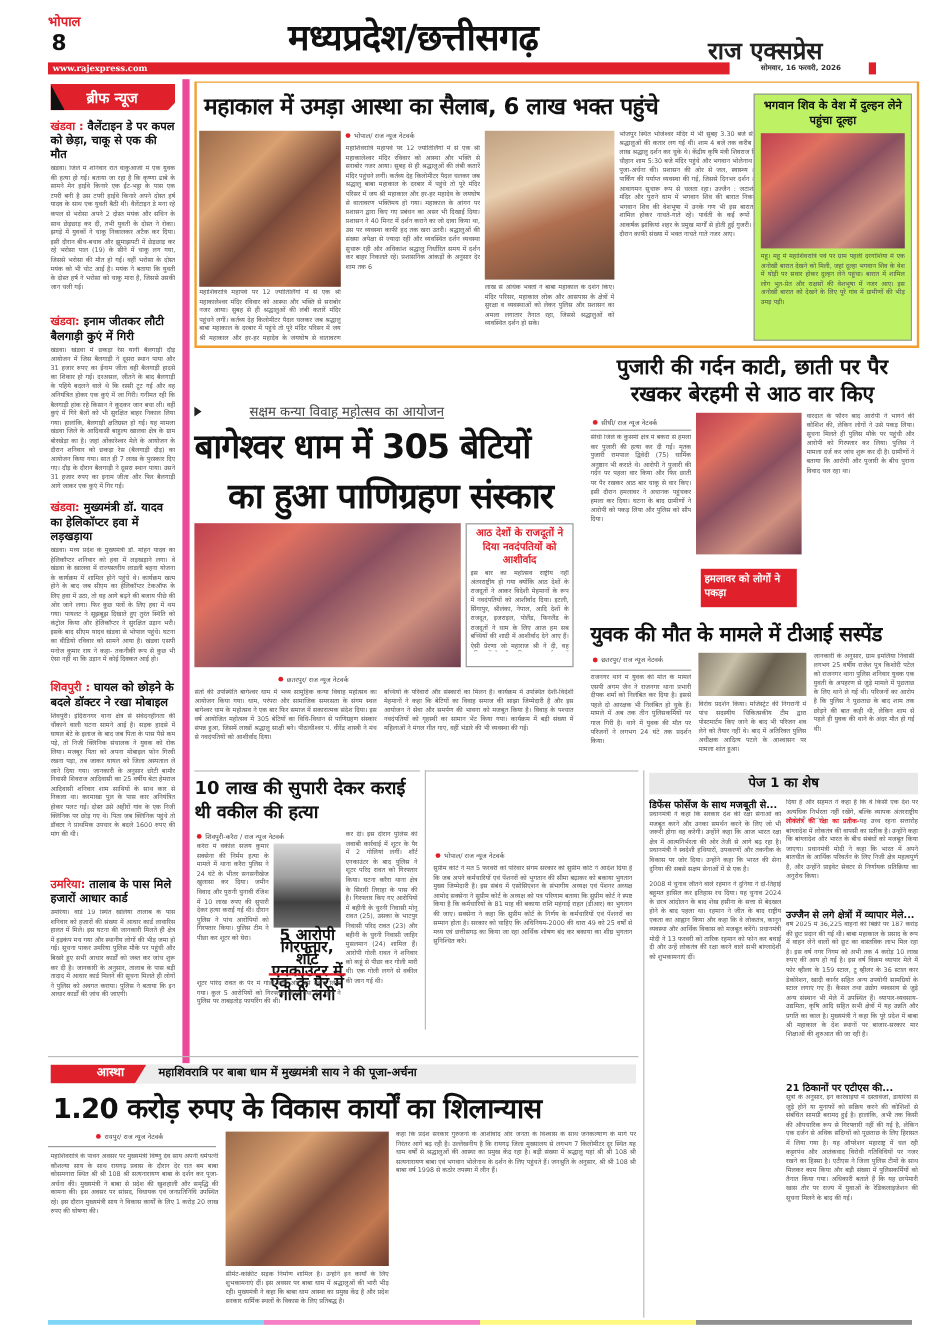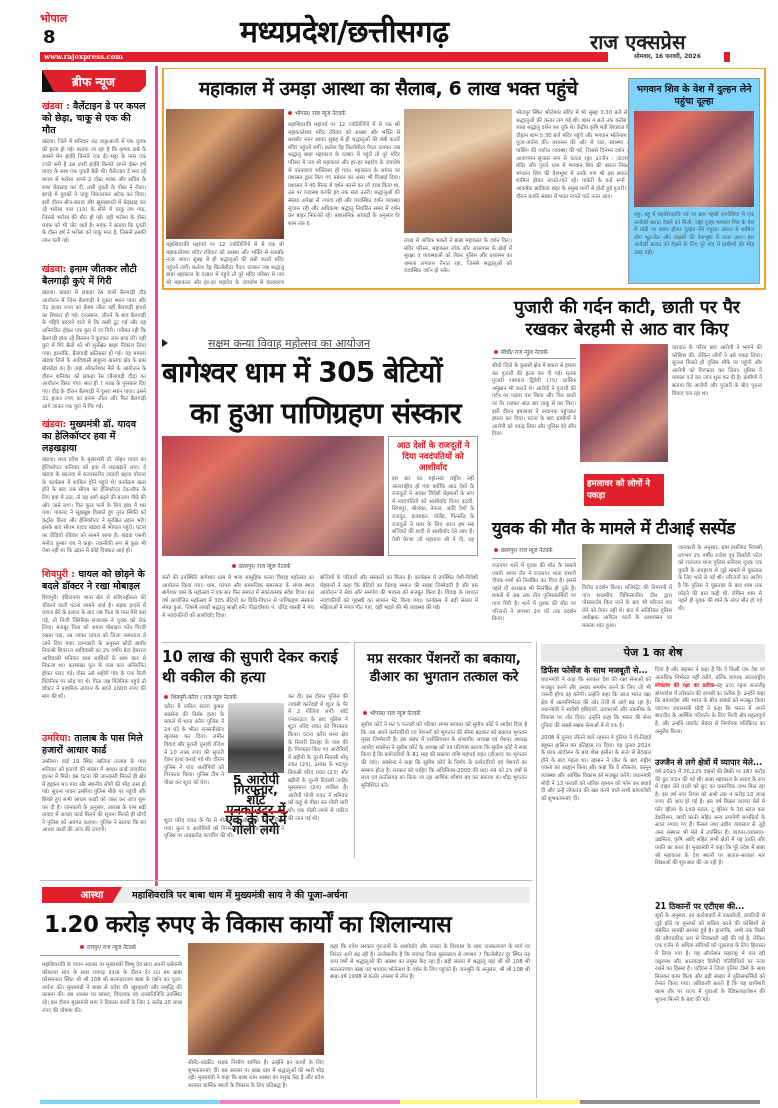--- a/index.html
+++ b/index.html
@@ -23,21 +23,21 @@
   <div class="abs red" style="left:40px;top:10px;font-size:11px;font-weight:bold;">भोपाल</div>
   <div class="abs" style="left:43px;top:26px;font-size:18px;font-weight:bold;color:#111;">8</div>
   <div class="abs hd" style="left:240px;top:10px;font-size:30px;letter-spacing:-0.5px;">मध्यप्रदेश/छत्तीसगढ़</div>
   <div class="abs hd" style="left:590px;top:28px;font-size:20px;color:#222;">राज एक्सप्रेस</div>
   <div class="abs rule" style="left:40px;top:52px;width:568px;height:10px;"></div>
   <div class="abs" style="left:44px;top:52px;font-size:7px;color:#fff;font-weight:bold;line-height:10px;font-family:'DejaVu Serif',serif;">www.rajexpress.com</div>
   <div class="abs" style="left:634px;top:52px;font-size:6px;color:#333;font-weight:bold;">सोमवार, 16 फरवरी, 2026</div>
   <div class="abs rule" style="left:724px;top:52px;width:6px;height:10px;"></div>
 </div>
 
-<div class="abs" style="left:40px;top:66px;width:118px;height:820px;border-right:3px solid #ec4899;">
+<div class="abs" style="left:40px;top:66px;width:118px;height:820px;border-right:6px solid #ec4899;">
   <div class="abs" style="left:2px;top:4px;width:104px;height:22px;background:#e0202a;clip-path:polygon(0 0,100% 0,100% 70%,94% 100%,0 100%);">
     <div class="abs" style="left:0;top:0;width:12px;height:22px;background:#111;clip-path:polygon(0 0,100% 100%,0 100%);"></div>
     <div class="abs hd" style="left:30px;top:3px;color:#fff;font-size:12px;">ब्रीफ न्यूज</div>
   </div>
 
   <div class="abs" style="left:2px;top:34px;width:104px;">
     <div class="hd" style="font-size:9.5px;line-height:12px;"><span class="red">खंडवा :</span> <span>वैलेंटाइन डे पर कपल को छेड़ा, चाकू से एक की मौत</span></div>
     <div class="txt" style="margin-top:2px;height:116px;overflow:hidden;">खंडवा। जिले में शनिवार रात वाकुआजी में एक युवक की हत्या हो गई। बताया जा रहा है कि कृष्णा ढाबे के सामने मेन हाईवे किनारे एक ईंट-भट्ठा के पास एक टपरी बनी है उस टपरी हाईवे किनारे अपने दोस्त हर्ष यादव के साथ एक युवती बैठी थी। वैलेंटाइन डे मना रहे कपल से भरोसा अपने 2 दोस्त मयंक और सचिन के साथ छेड़छाड़ कर दी, तभी युवती के दोस्त ने रोका। झगड़े में युवकों ने चाकू निकालकर अटैक कर दिया। इसी दौरान बीच-बचाव और झूमाझपटी में छेड़छाड़ कर रहे भरोसा पाल (19) के सीने में चाकू लग गया, जिससे भरोसा की मौत हो गई। वहीं भरोसा के दोस्त मयंक को भी चोट आई है। मयंक ने बताया कि युवती के दोस्त हर्ष ने भरोसा को चाकू मारा है, जिससे उसकी जान चली गई।</div>
   </div>
 
@@ -56,32 +56,32 @@
     <div class="txt" style="margin-top:2px;height:122px;overflow:hidden;">शिवपुरी। इंदिरानगर थाना क्षेत्र से संवेदनहीनता की चौंकाने वाली घटना सामने आई है। सड़क हादसे में घायल बेटे के इलाज के बाद जब पिता के पास पैसे कम पड़े, तो निजी क्लिनिक संचालक ने युवक को रोक लिया। मजबूर पिता को अपना मोबाइल फोन गिरवी रखना पड़ा, तब जाकर घायल को जिला अस्पताल ले जाने दिया गया। जानकारी के अनुसार छोटी बामौर निवासी शिवराज आदिवासी का 25 वर्षीय बेटा हेमराज आदिवासी शनिवार शाम साथियों के साथ कार से निकला था। करमाखा पुल के पास कार अनियंत्रित होकर पलट गई। दोस्त उसे अहीरों गांव के एक निजी क्लिनिक पर छोड़ गए थे। पिता जब क्लिनिक पहुंचे तो डॉक्टर ने प्राथमिक उपचार के बदले 1600 रुपए की मांग की थी।</div>
   </div>
 
   <div class="abs" style="left:2px;top:666px;width:104px;">
     <div class="hd" style="font-size:9.5px;line-height:12px;"><span class="red">उमरिया:</span> <span>तालाब के पास मिले हजारों आधार कार्ड</span></div>
     <div class="txt" style="margin-top:2px;height:120px;overflow:hidden;">उमरिया। वार्ड 19 स्थित खलिया तालाब के पास शनिवार को हजारों की संख्या में आधार कार्ड लावारिस हालत में मिले। इस घटना की जानकारी मिलते ही क्षेत्र में हड़कंप मच गया और स्थानीय लोगों की भीड़ जमा हो गई। सूचना पाकर उमरिया पुलिस मौके पर पहुंची और बिखरे हुए सभी आधार कार्डों को जब्त कर जांच शुरू कर दी है। जानकारी के अनुसार, तालाब के पास बड़ी तादाद में आधार कार्ड मिलने की सूचना मिलते ही लोगों ने पुलिस को अवगत कराया। पुलिस ने बताया कि इन आधार कार्डों की जांच की जाएगी।</div>
   </div>
 </div>
 
 <div class="abs" style="left:162px;top:68px;width:604px;height:222px;border:2px solid #f0a030;border-top:1px solid #f0a030;">
-  <div class="abs hd" style="left:6px;top:6px;font-size:19px;letter-spacing:-0.4px;margin-left:29px;">महाकाल में उमड़ा आस्था का सैलाब, 6 लाख भक्त पहुंचे</div>
+  <div class="abs hd" style="left:6px;top:6px;font-size:19px;letter-spacing:-0.4px;">महाकाल में उमड़ा आस्था का सैलाब, 6 लाख भक्त पहुंचे</div>
   <div class="abs photo" style="left:2px;top:40px;width:118px;height:130px;"></div>
   <div class="abs byline" style="left:124px;top:40px;"><span class="dot"></span><span>भोपाल/ राज न्यूज नेटवर्क</span></div>
   <div class="abs txt" style="left:2px;top:172px;width:118px;height:44px;overflow:hidden;">महाशिवरात्रि महापर्व पर 12 ज्योतिर्लिंगों में से एक श्री महाकालेश्वर मंदिर रविवार को आस्था और भक्ति से सराबोर नजर आया। सुबह से ही श्रद्धालुओं की लंबी कतारें मंदिर पहुंचने लगीं। कर्तव्य देह किलोमीटर पैदल चलकर जब श्रद्धालु बाबा महाकाल के दरबार में पहुंचे तो पूरे मंदिर परिसर में जय श्री महाकाल और हर-हर महादेव के जयघोष से वातावरण भक्तिमय हो गया। महाकाल के आंगन पर प्रशासन द्वारा किए गए प्रबंधन का असर भी दिखाई दिया। प्रशासन ने 40 मिनट में दर्शन कराने का जो दावा किया था, उस पर व्यवस्था काफी हद तक खरा उतरी। श्रद्धालुओं की संख्या अपेक्षा से ज्यादा रही और व्यवस्थित दर्शन व्यवस्था सुचारू रही और अधिकांश श्रद्धालु निर्धारित समय में दर्शन कर बाहर निकलते रहे। प्रशासनिक आंकड़ों के अनुसार देर शाम तक 6</div>
   <div class="abs txt" style="left:124px;top:52px;width:112px;height:162px;overflow:hidden;">महाशिवरात्रि महापर्व पर 12 ज्योतिर्लिंगों में से एक श्री महाकालेश्वर मंदिर रविवार को आस्था और भक्ति से सराबोर नजर आया। सुबह से ही श्रद्धालुओं की लंबी कतारें मंदिर पहुंचने लगीं। कर्तव्य देह किलोमीटर पैदल चलकर जब श्रद्धालु बाबा महाकाल के दरबार में पहुंचे तो पूरे मंदिर परिसर में जय श्री महाकाल और हर-हर महादेव के जयघोष से वातावरण भक्तिमय हो गया। महाकाल के आंगन पर प्रशासन द्वारा किए गए प्रबंधन का असर भी दिखाई दिया। प्रशासन ने 40 मिनट में दर्शन कराने का जो दावा किया था, उस पर व्यवस्था काफी हद तक खरा उतरी। श्रद्धालुओं की संख्या अपेक्षा से ज्यादा रही और व्यवस्थित दर्शन व्यवस्था सुचारू रही और अधिकांश श्रद्धालु निर्धारित समय में दर्शन कर बाहर निकलते रहे। प्रशासनिक आंकड़ों के अनुसार देर शाम तक 6</div>
   <div class="abs photo2" style="left:240px;top:40px;width:108px;height:124px;"></div>
   <div class="abs txt" style="left:240px;top:168px;width:108px;height:46px;overflow:hidden;">लाख से अधिक भक्तों ने बाबा महाकाल के दर्शन किए। मंदिर परिसर, महाकाल लोक और आसपास के क्षेत्रों में सुरक्षा व व्यवस्थाओं को लेकर पुलिस और प्रशासन का अमला लगातार तैनात रहा, जिससे श्रद्धालुओं को व्यवस्थित दर्शन हो सके।</div>
   <div class="abs txt" style="left:352px;top:40px;width:118px;height:176px;overflow:hidden;">भोजपुर स्थित भोजेश्वर मंदिर में भी सुबह 3.30 बजे से ही श्रद्धालुओं की कतार लग गई थी। शाम 4 बजे तक करीब डेढ़ लाख श्रद्धालु दर्शन कर चुके थे। केंद्रीय कृषि मंत्री शिवराज सिंह चौहान शाम 5:30 बजे मंदिर पहुंचे और भगवान भोलेनाथ की पूजा-अर्चना की। प्रशासन की ओर से जल, स्वास्थ्य और पार्किंग की पर्याप्त व्यवस्था की गई, जिससे दिनभर दर्शन और आवागमन सुचारू रूप से चलता रहा। उज्जैन : जटाशंकर मंदिर और पुराने धाम में भगवान शिव की बारात निकली। भगवान शिव की वेशभूषा में उनके गण भी इस बारात में शामिल होकर नाचते-गाते रहे। पार्वती के कई रूपों की आकर्षक झांकियां शहर के प्रमुख मार्गों से होती हुई गुजरी। इस दौरान काफी संख्या में भक्त नाचते गाते नजर आए।</div>
   <div class="abs txt" style="left:474px;top:40px;width:120px;height:176px;overflow:hidden;">मंदसौर: भगवान श्री पशुपतिनाथ मंदिर में 11 लाख रुद्राक्ष के मोती से निर्मित कृत्रिम शिवलिंग पर दर्शनार्थियों की कतार असंख्य रही। पशुपतिनाथ लोक में दिनभर भक्तों का मेला लगा रहा। छतरपुर: श्री जटाशंकर धाम में श्रद्धालुओं के दर्शन लाभ हेतु प्रत्यक्ष दर्शन की व्यवस्था की गई थी। मंदिर परिसर में भक्तों के लिए कतारबद्ध दर्शन तथा पेयजल की व्यवस्था की गई थी। दर्शन के लिए लाइन में लगे प्रशांत यादव भी पहुंचे थे। भक्तों का कहना है कि अभिषेक के बाद वे दर्शन के लिए लाइन में लगे हैं।</div>
 </div>
 
-<div class="abs" style="left:628px;top:78px;width:132px;height:206px;border:1px solid #999;background:#7dd3fc;">
+<div class="abs" style="left:628px;top:78px;width:132px;height:206px;border:1px solid #999;background:#bef264;">
   <div class="hd" style="font-size:9.5px;line-height:12px;text-align:center;padding:4px 4px 0;">भगवान शिव के वेश में दुल्हन लेने पहुंचा दूल्हा</div>
   <div class="photo4" style="margin:4px 5px;height:96px;"></div>
   <div class="txt" style="padding:0 5px;height:62px;overflow:hidden;">महू। महू में महाशिवरात्रि पर्व पर ग्राम पहली दरगोशिया में एक अनोखी बारात देखने को मिली, जहां दूल्हा भगवान शिव के वेश में घोड़ी पर सवार होकर दुल्हन लेने पहुंचा। बारात में शामिल लोग भूत-प्रेत और राक्षसों की वेशभूषा में नजर आए। इस अनोखी बारात को देखने के लिए पूरे गांव में ग्रामीणों की भीड़ उमड़ पड़ी।</div>
 </div>
 
 <div class="abs" style="left:162px;top:294px;width:316px;height:340px;margin-top:40px;">
   <div class="abs" style="left:0;top:5px;width:0;height:0;border-left:6px solid #222;border-top:4px solid transparent;border-bottom:4px solid transparent;"></div>
   <div class="abs" style="left:46px;top:1px;font-size:11px;color:#444;text-decoration:underline;">सक्षम कन्या विवाह महोत्सव का आयोजन</div>
   <div class="abs hd" style="left:0;top:18px;font-size:28px;letter-spacing:-0.8px;white-space:nowrap;">बागेश्वर धाम में 305 बेटियों</div>
   <div class="abs hd" style="left:28px;top:58px;font-size:29px;letter-spacing:-0.8px;white-space:nowrap;">का हुआ पाणिग्रहण संस्कार</div>
@@ -122,21 +122,20 @@
   <div class="abs byline" style="left:2px;top:50px;"><span class="dot"></span><span>शिवपुरी-करैरा / राज न्यूज नेटवर्क</span></div>
   <div class="abs txt" style="left:2px;top:60px;width:60px;height:96px;overflow:hidden;">करैरा में वकील संजय कुमार सक्सेना की निर्मम हत्या के मामले में थाना करैरा पुलिस ने 24 घंटे के भीतर सनसनीखेज खुलासा कर दिया। जमीन विवाद और पुरानी चुनावी रंजिश में 10 लाख रुपए की सुपारी देकर हत्या कराई गई थी। दौरान पुलिस ने पांच आरोपियों को गिरफ्तार किया। पुलिस टीम ने पीछा कर शूटर को घेरा।</div>
   <div class="abs photo3" style="left:66px;top:60px;width:56px;height:70px;background:linear-gradient(180deg,#d8d8d8,#a0a0a0 40%,#404040 70%,#707070);"></div>
   <div class="abs txt" style="left:126px;top:50px;width:60px;height:162px;overflow:hidden;">कर दी। इस दौरान पुलिस की जवाबी कार्रवाई में शूटर के पैर में 2 गोलियां लगीं। शॉर्ट एनकाउंटर के बाद पुलिस ने शूटर परिद रावत को गिरफ्तार किया। घटना करैरा थाना क्षेत्र के सिरारी तिराहा के पास की है। गिरफ्तार किए गए आरोपियों में बहीनी के चुरनी निवासी मोनू रावत (25), उसका के भाटपुर निवासी परिद रावत (23) और बहीनी के चुरनी निवासी जाहिर मुसलमान (24) शामिल हैं। आरोपी गोली रावत ने शनिवार को कहूं से पीछा कर गोली मारी थी। एक गोली लगने से वकील की जान गई थी।</div>
   <div class="abs hd" style="left:62px;top:132px;width:64px;font-size:13px;line-height:10px;text-align:center;">5 आरोपी गिरफ्तार, शॉर्ट एनकाउंटर में एक के पैर में गोली लगी</div>
   <div class="abs rule" style="left:62px;top:168px;width:64px;height:2px;"></div>
   <div class="abs txt" style="left:2px;top:174px;width:120px;height:38px;overflow:hidden;">शूटर परिद रावत के पैर में गोली लगी और उसे दबोच लिया गया। कुल 5 आरोपियों को गिरफ्तार किया गया है। शूटर ने पुलिस पर ताबड़तोड़ फायरिंग की थी।</div>
 </div>
 
 <div class="abs" style="left:354px;top:642px;width:178px;height:216px;border-left:1px solid #bbb;border-top:1px solid #bbb;">
-  <div class="abs hd" style="left:4px;top:6px;width:170px;font-size:13.5px;line-height:18px;text-align:center;">मप्र सरकार पेंशनरों का बकाया, डीआर का भुगतान तत्काल करे</div>
   <div class="abs byline" style="left:8px;top:66px;"><span class="dot"></span><span>भोपाल/ राज न्यूज नेटवर्क</span></div>
   <div class="abs txt" style="left:6px;top:78px;width:166px;height:134px;overflow:hidden;">सुप्रीम कोर्ट ने मत 5 फरवरी को परिवार संगम सरकार को सुप्रीम कोर्ट ने आदेश दिया है कि जब अपने कर्मचारियों एवं पेंशनरों को भुगतान की सीमा बढ़ाकर को बकाया भुगतान मुख्य जिम्मेदारी है। इस संबंध में एसोसिएशन के संभागीय अध्यक्ष एवं पेंशनर अध्यक्ष आमोद सक्सेना ने सुप्रीम कोर्ट के अध्यक्ष को पत्र परिणाम बताया कि सुप्रीम कोर्ट ने स्पष्ट किया है कि कर्मचारियों के 81 माह की बकाया राशि महंगाई राहत (डीआर) का भुगतान की जाए। सक्सेना ने कहा कि सुप्रीम कोर्ट के निर्णय के कर्मचारियों एवं पेंशनरों का सम्मान होता है। सरकार को चाहिए कि अधिनियम-2000 की धारा 49 को 25 वर्षों से मध्य एवं छत्तीसगढ़ का किया जा रहा आर्थिक शोषण बंद कर बकाया का शीघ्र भुगतान सुनिश्चित करे।</div>
 </div>
 
 <div class="abs" style="left:536px;top:642px;width:232px;height:456px;border-left:1px solid #bbb;">
   <div class="abs" style="left:4px;top:2px;width:224px;height:18px;background:#e8e8e8;">
     <div class="hd" style="text-align:center;font-size:11px;line-height:18px;">पेज 1 का शेष</div>
   </div>
   <div class="abs" style="left:4px;top:24px;width:110px;">
     <div class="hd" style="font-size:8px;line-height:10px;">डिफेंस फोर्सेज के साथ मजबूती से...</div>

